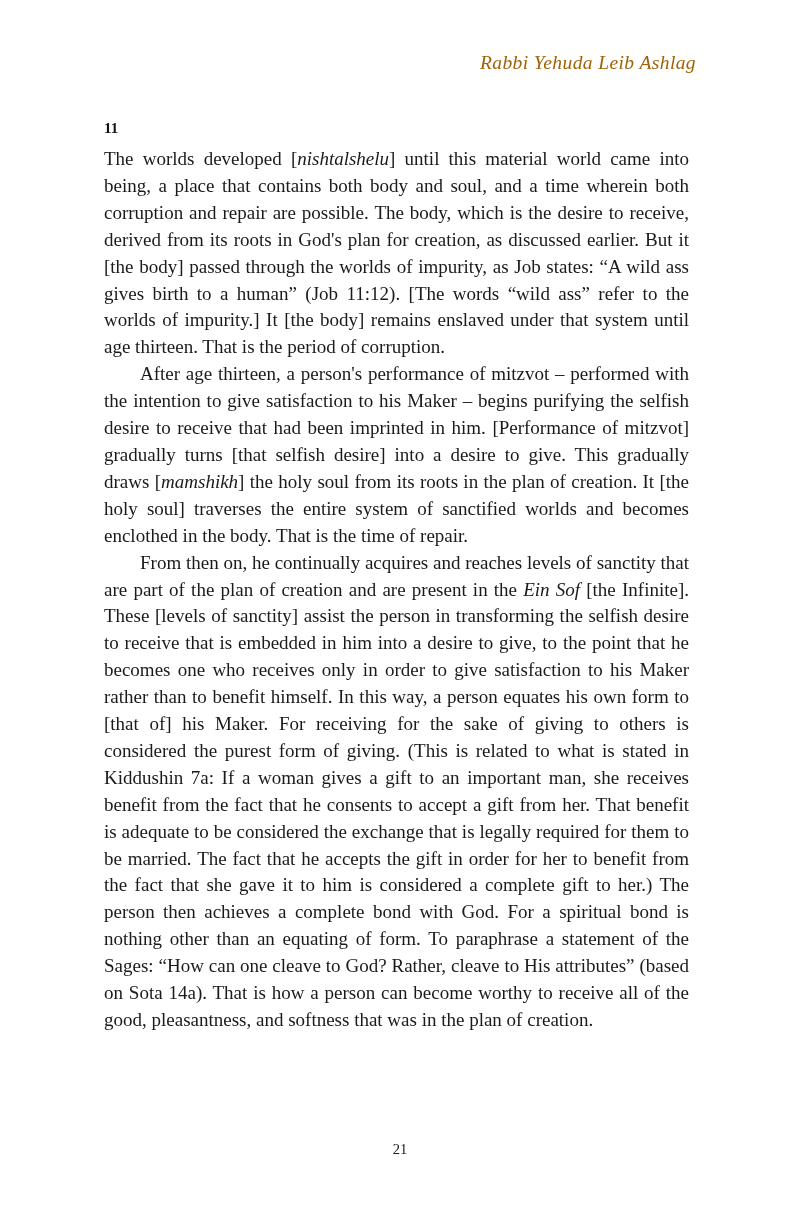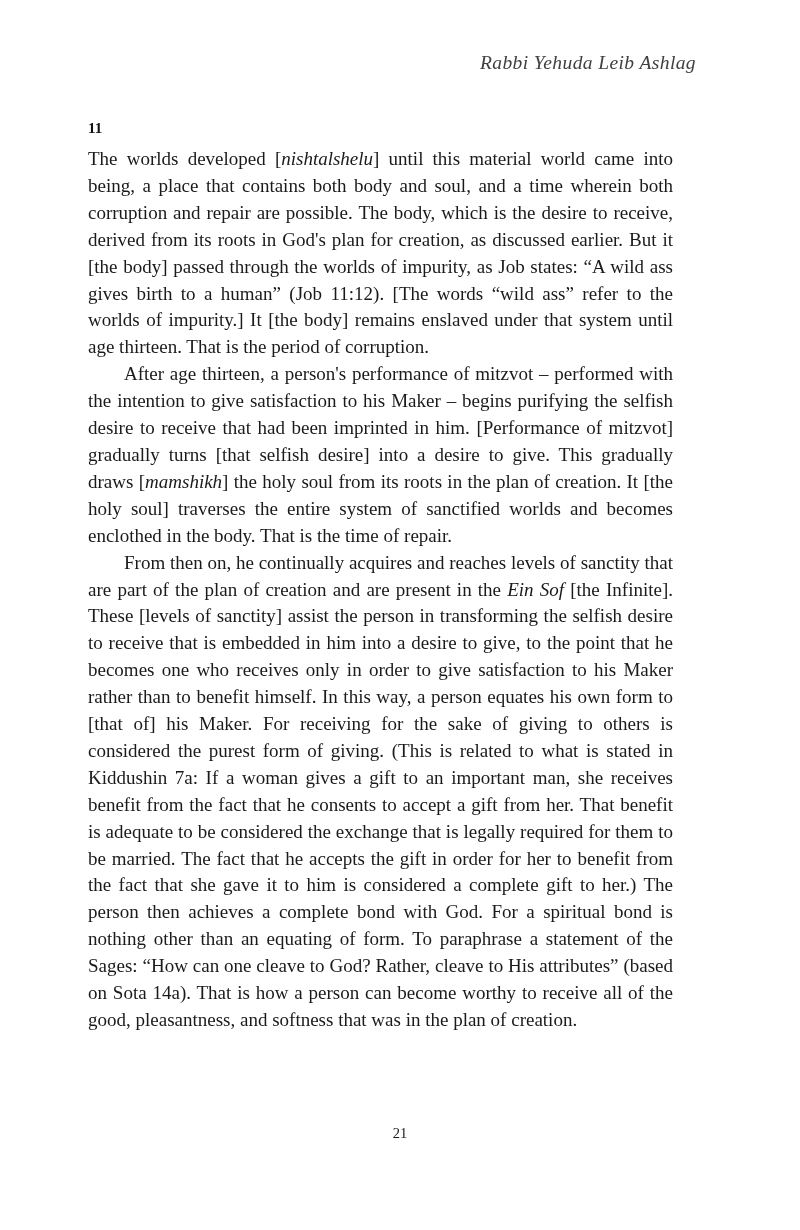--- a/index.html
+++ b/index.html
@@ -23,28 +23,28 @@
   }
 
   .running-head {
     position: absolute;
     top: 52px;
     right: 104px;
     font-family: "Liberation Serif", serif;
     font-style: italic;
     font-size: 19.5px;
     letter-spacing: 0.4px;
-    color: #404040;
+    color: #a16207;
     white-space: nowrap;
   }
 
   .content {
     position: absolute;
     top: 120px;
-    left: 88px;
+    left: 104px;
     width: 585px;
   }
 
   .section-number {
     font-family: "Liberation Serif", serif;
     font-size: 15px;
     font-weight: 700;
     margin: 0 0 9px 0;
     letter-spacing: 0.2px;
     color: #111;
@@ -59,21 +59,21 @@
     hyphens: manual;
     color: #1a1a1a;
   }
 
   p.body-par.indent {
     text-indent: 36px;
   }
 
   .folio {
     position: absolute;
-    bottom: 88px;
+    bottom: 72px;
     left: 0;
     width: 800px;
     text-align: center;
     font-size: 14.5px;
     font-family: "Liberation Serif", serif;
     color: #1a1a1a;
     margin-top: 38px;
   }
 
   i { font-style: italic; }

